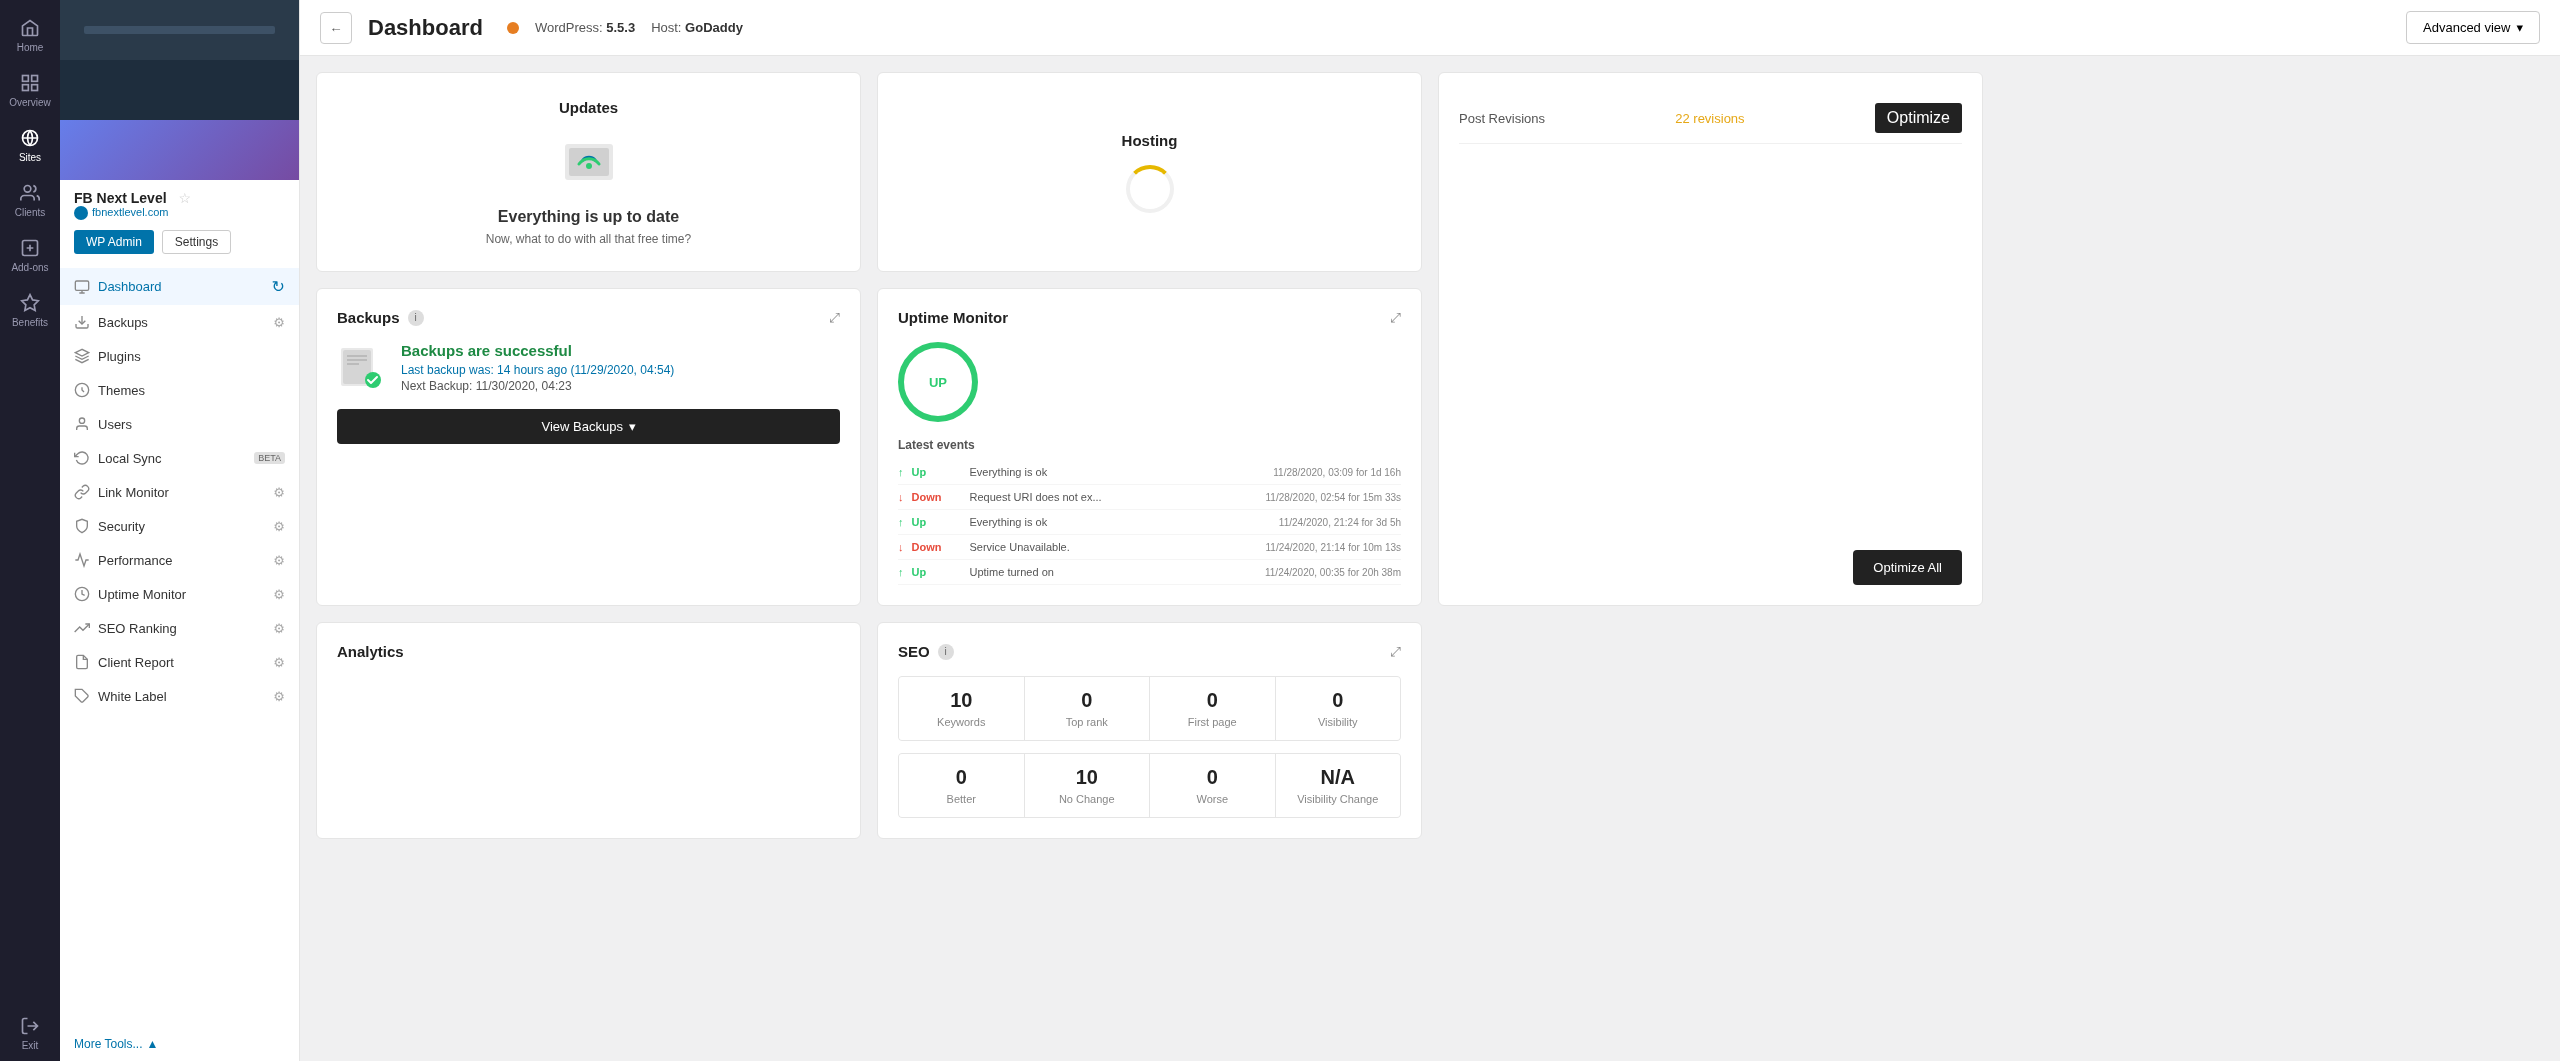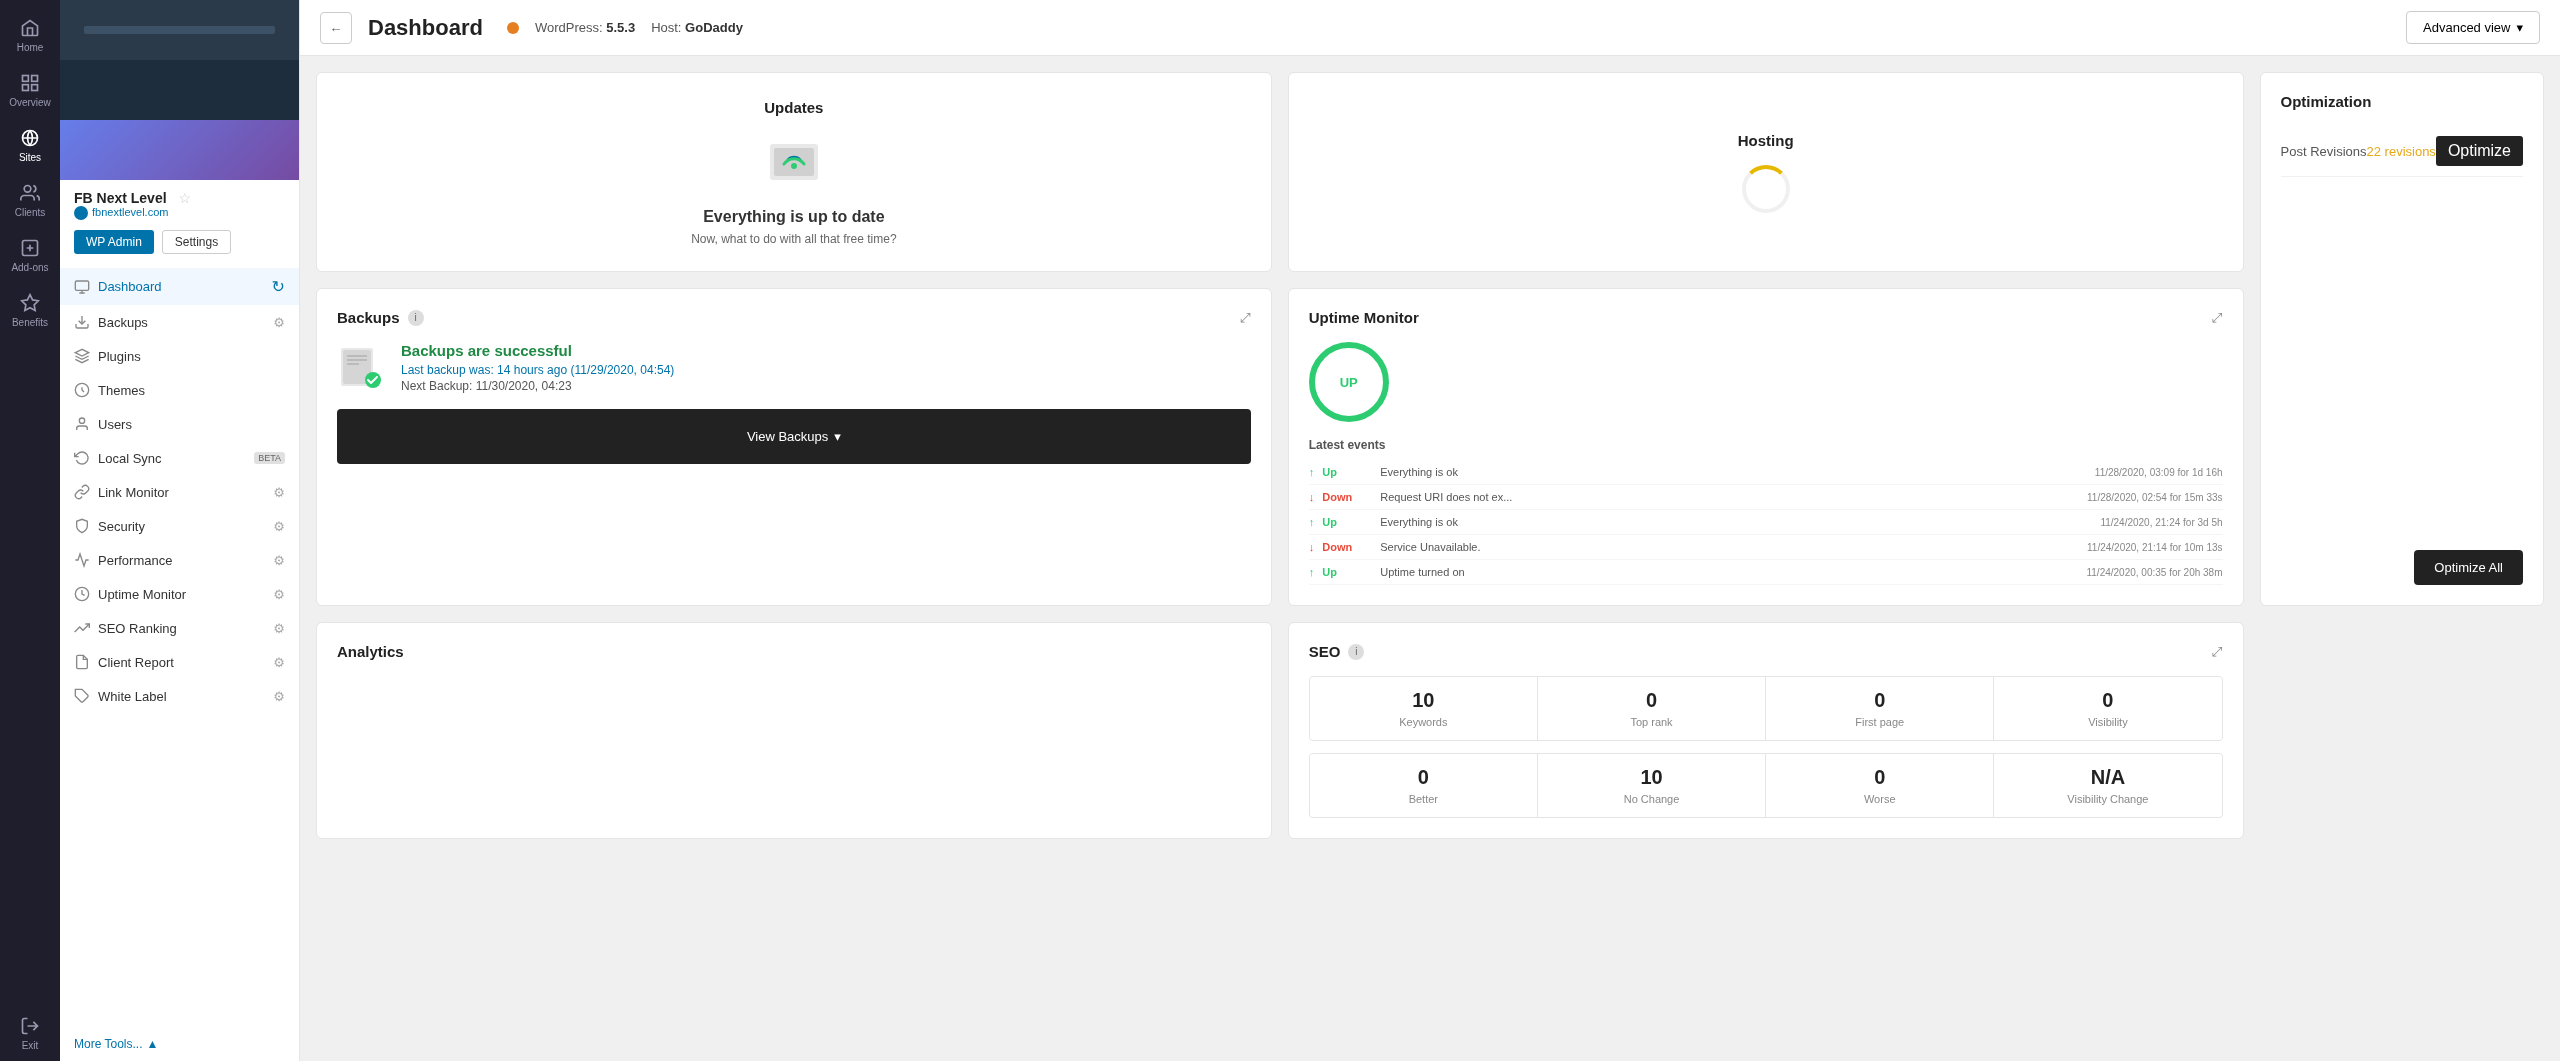--- a/index.html
+++ b/index.html
@@ -201,21 +201,21 @@
       align-items: center;
       gap: 6px;
     }
 
     
     .dashboard-grid {
       flex: 1;
       overflow-y: auto;
       padding: 16px;
       display: grid;
-      grid-template-columns: 1fr 1fr;
+      grid-template-columns: 1fr 1fr 1fr 1fr;
       grid-template-rows: auto auto auto;
       gap: 16px;
       align-content: start;
     }
 
     .card {
       background: #fff;
       border-radius: 6px;
       border: 1px solid #e5e5e5;
       padding: 20px;
@@ -337,21 +337,21 @@
     }
     .backup-success { color: #1e8a44; font-weight: 600; font-size: 15px; }
     .backup-detail { font-size: 12px; color: #555; margin-top: 4px; }
     .backup-detail span { color: #0073aa; }
     .backup-next { font-size: 12px; color: #555; margin-top: 2px; }
     .view-backups-btn {
       background: #222;
       color: #fff;
       border: none;
       border-radius: 4px;
-      padding: 20px 16px;
+      padding: 10px 16px;
       cursor: pointer;
       font-size: 13px;
       display: flex;
       align-items: center;
       gap: 6px;
       width: 100%;
       justify-content: center;
     }
 
     
@@ -748,21 +748,20 @@
       <div class="updates-title-text">Everything is up to date</div>
       <div class="updates-sub">Now, what to do with all that free time?</div>
     </div>
 
     <div class="card hosting-card">
       <div class="card-title">Hosting</div>
       <div class="loading-spinner"></div>
     </div>
 
     <div class="card optimization-card">
-      <div class="card-title">Optimization</div>
       <div class="opt-card-inner">
         <div class="opt-row">
           <span class="opt-label">Post Revisions</span>
           <span class="opt-value">22 revisions</span>
           <button class="btn-optimize">Optimize</button>
         </div>
         <div style="flex:1"></div>
         <button class="btn-optimize-all">Optimize All</button>
       </div>
     </div>

